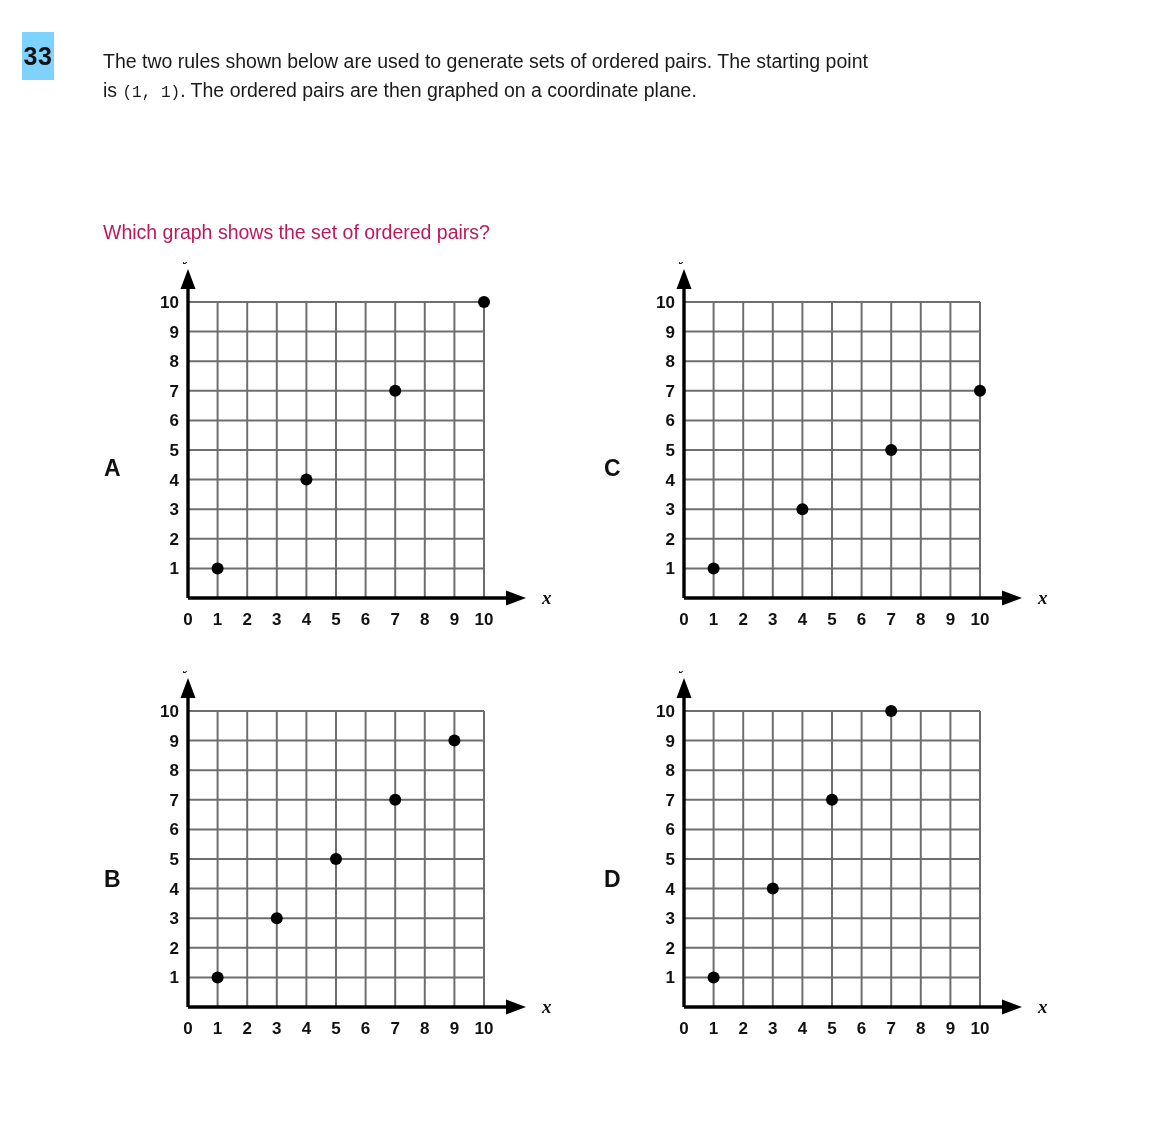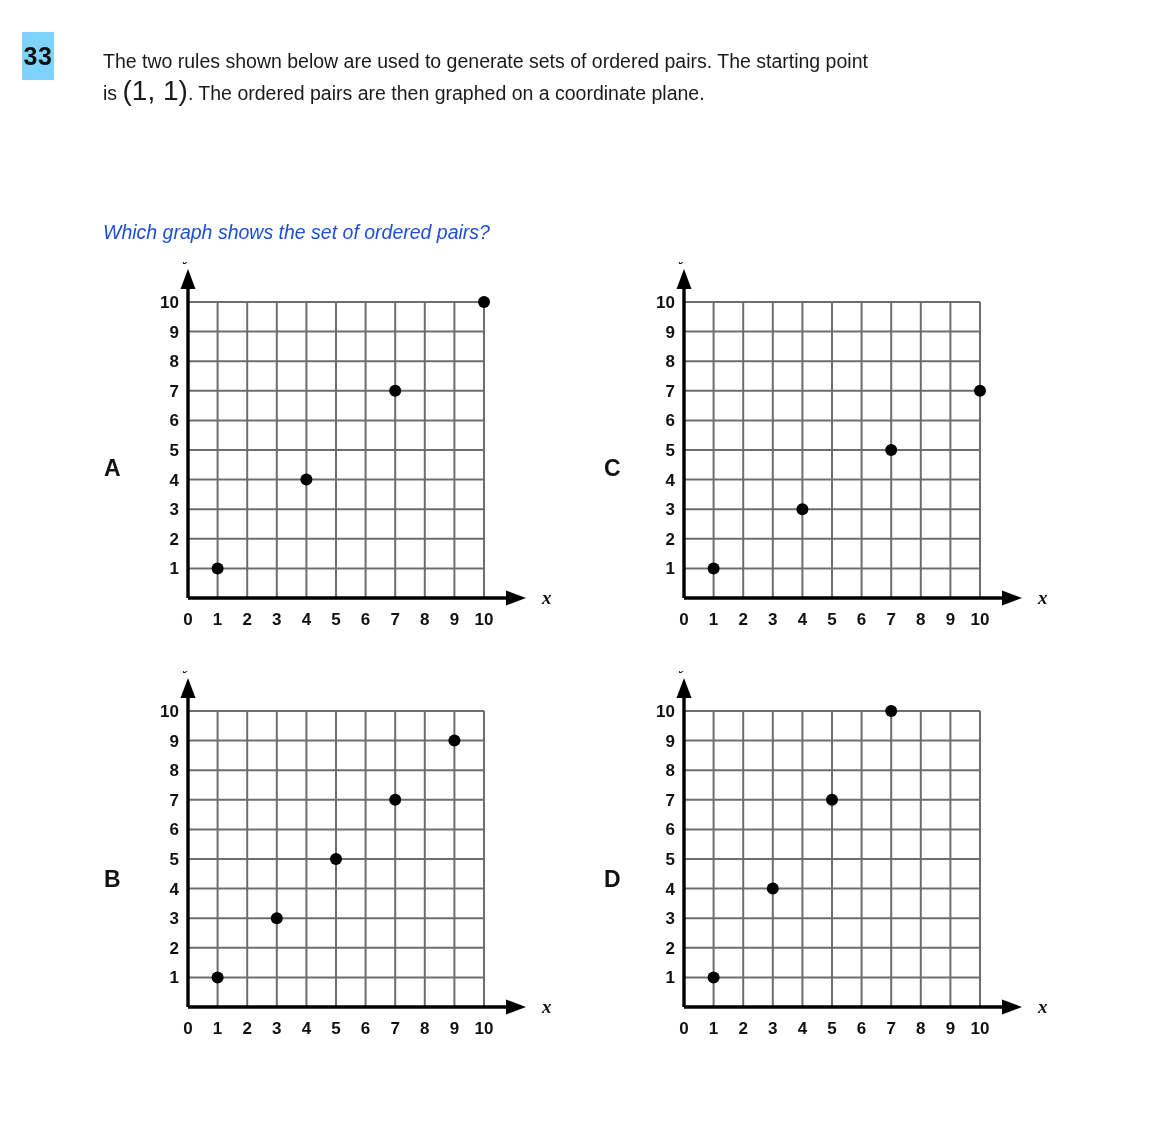--- a/index.html
+++ b/index.html
@@ -47,23 +47,23 @@
     line-height: 29px;
     color: #1a1a1a;
     margin-top: 19px;
   }
   .mathit {
     font-family: "Liberation Serif", serif;
     font-style: italic;
     font-size: 20px;
   }
   .mathnum {
-    font-family: Liberation Sans, sans-serif;
+    font-family: Liberation Mono, monospace;
     font-style: normal;
-    font-size: 28px;
+    font-size: 16px;
   }
 
   
   #rules-list {
     position: absolute;
     left: 175px;
     top: 122px;
     width: 940px;
     list-style: none;
     margin: 0;
@@ -86,22 +86,21 @@
     border-radius: 50%;
     background: #1a1a1a;
   }
 
   
   #prompt-line {
     position: absolute;
     left: 103px;
     top: 221px;
     font-size: 19.5px;
-    color: #1d4ed8;
-    font-style: italic;
+    color: #be185d;
   }
 
   
   .graph-panel {
     position: absolute;
   }
   .choice-letter {
     position: absolute;
     font-size: 23px;
     font-weight: bold;

